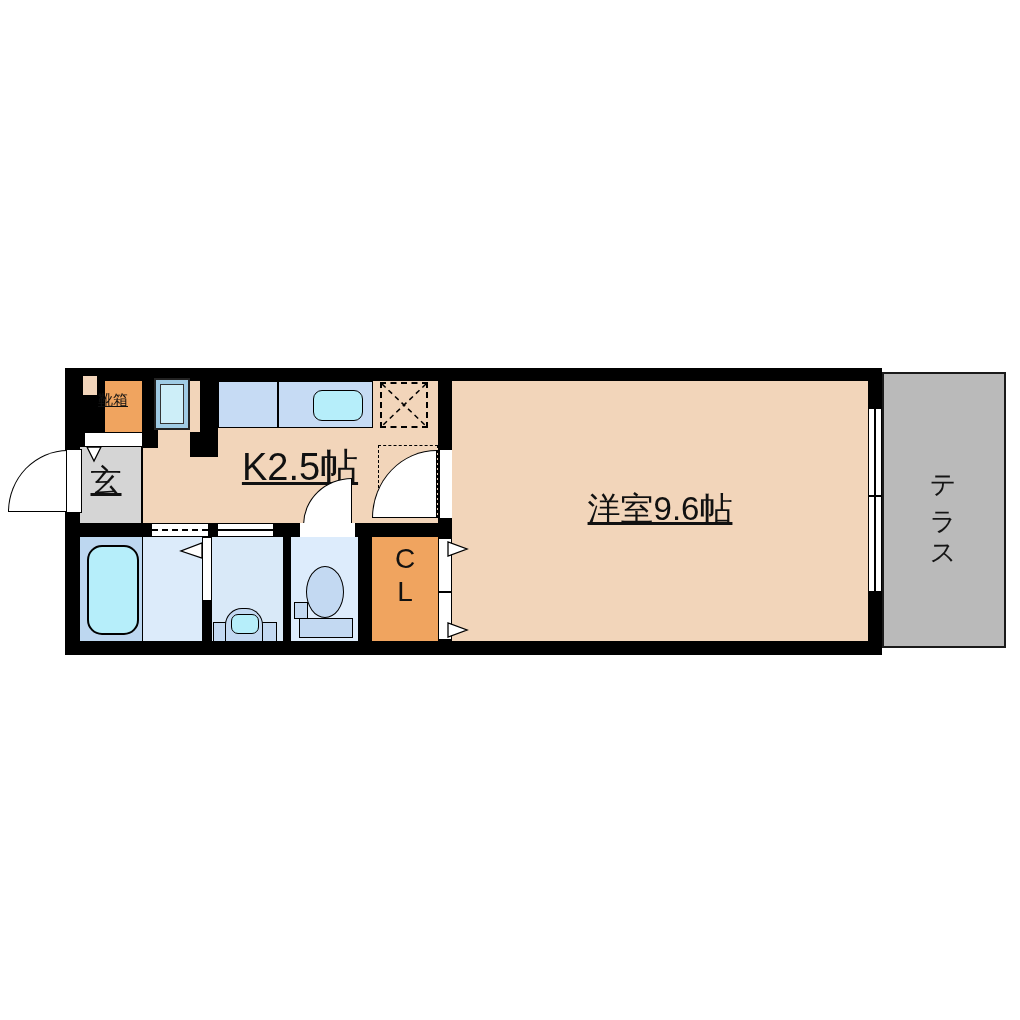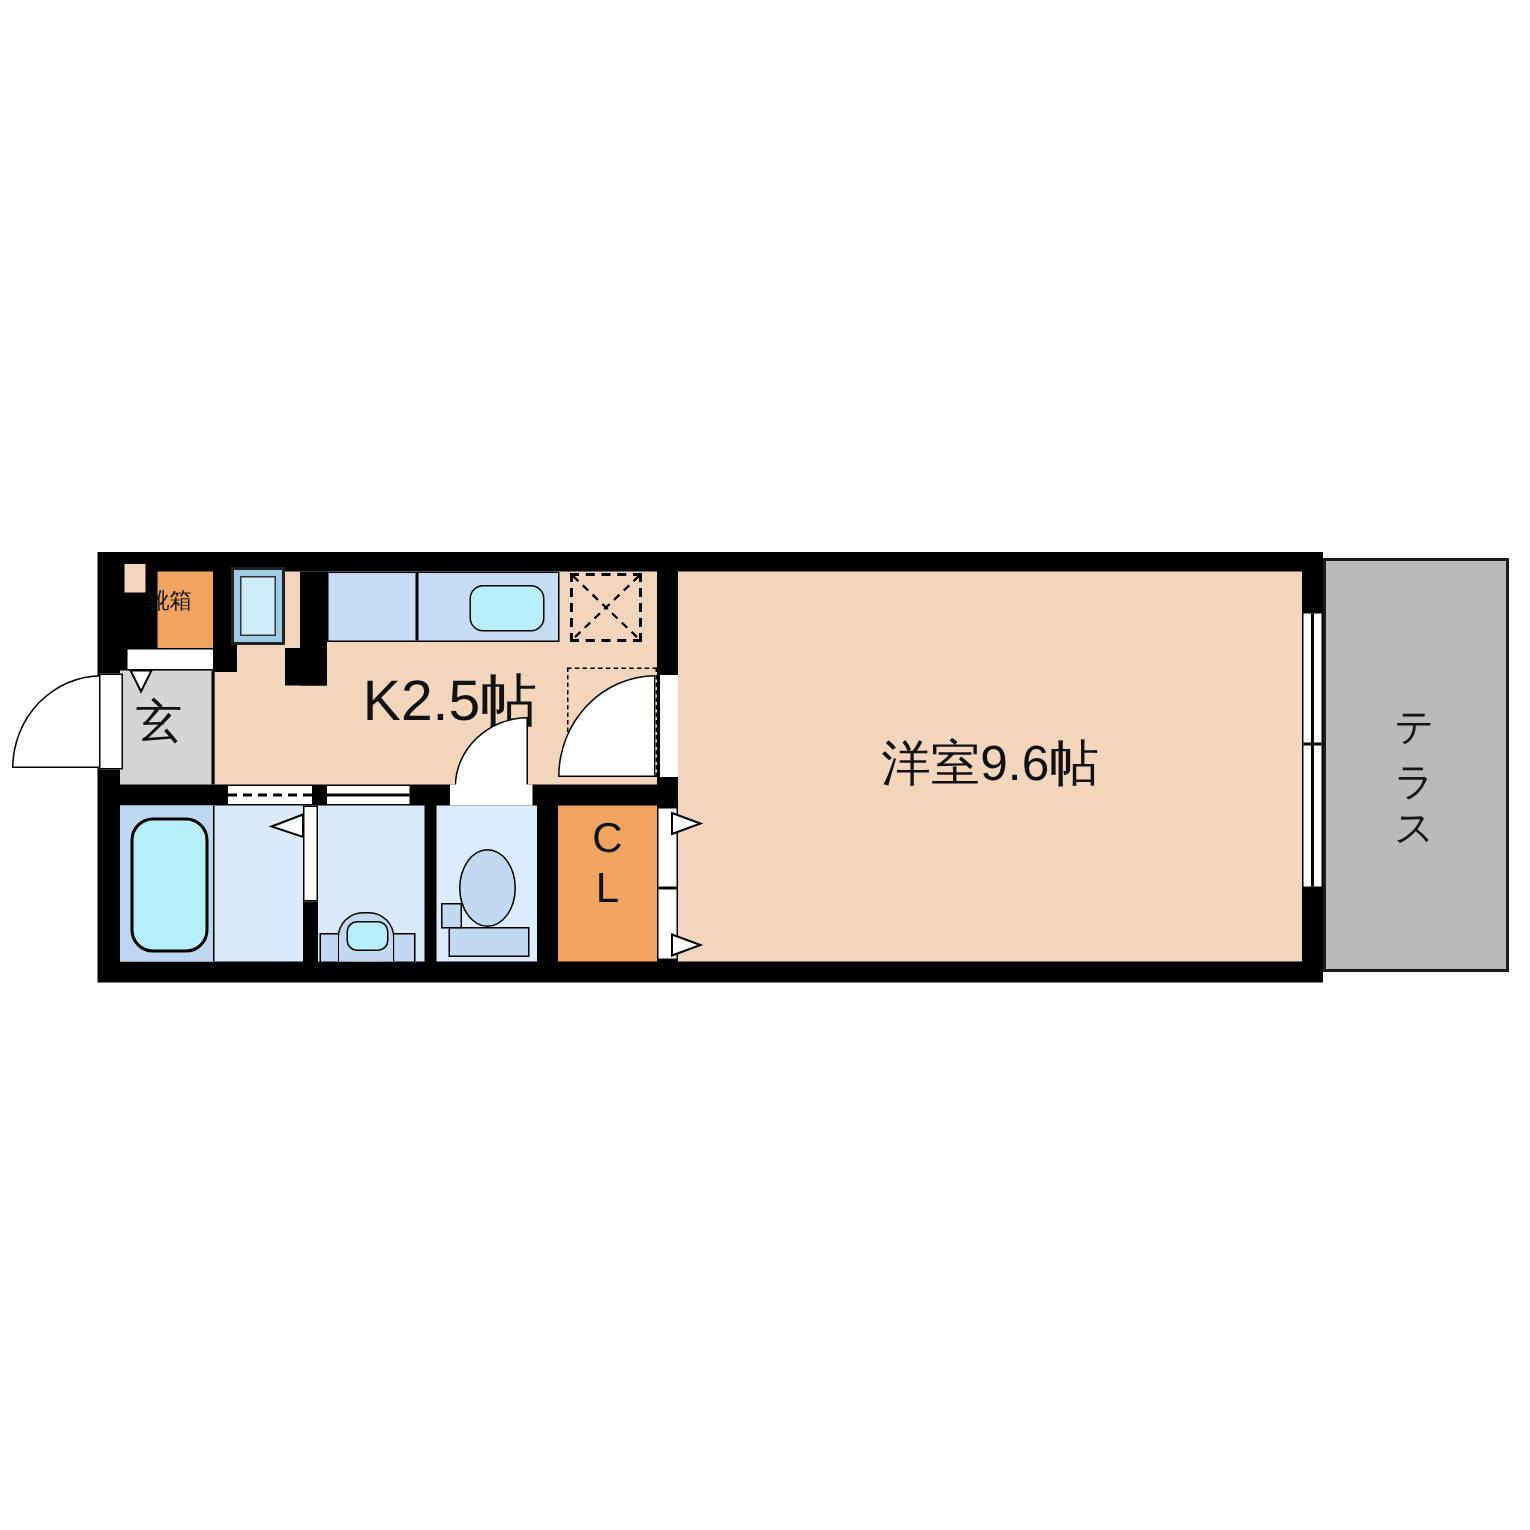--- a/index.html
+++ b/index.html
@@ -3,21 +3,21 @@
 <meta charset="utf-8">
 <style>
   html,body{margin:0;padding:0;background:var(--page_bg,#fff);}
   #canvas{position:relative;width:1020px;height:1020px;background:var(--page_bg,#fff);overflow:hidden;
           font-family:"Liberation Sans","DejaVu Sans",sans-serif;color:#111;}
   .a{position:absolute;box-sizing:border-box;}
   .wall{background:var(--wall,#000);}
   .floor{background:var(--floor,#f2d5ba);}
   .orange{background:var(--accent_orange,#f0a45f);}
   .white{background:#fff;}
-  .lbl{display:flex;align-items:center;justify-content:center;white-space:nowrap;}
+  .lbl{display:flex;align-items:center;justify-content:center;white-space:nowrap;text-decoration:underline;}
   .disc{background:#fff;border:1.5px solid #000;border-radius:100% 0 0 0;}
   .dashedbox{border:2px dashed #000;}
   svg{display:block;}
 </style>
 </head>
 <body>
 
 <div id="canvas">
 
   <div class="a" style="left:882px;top:372px;width:124px;height:276px;background:var(--terrace_gray,#bababa);border:2px solid #1a1a1a;display:flex;align-items:center;justify-content:center;">

